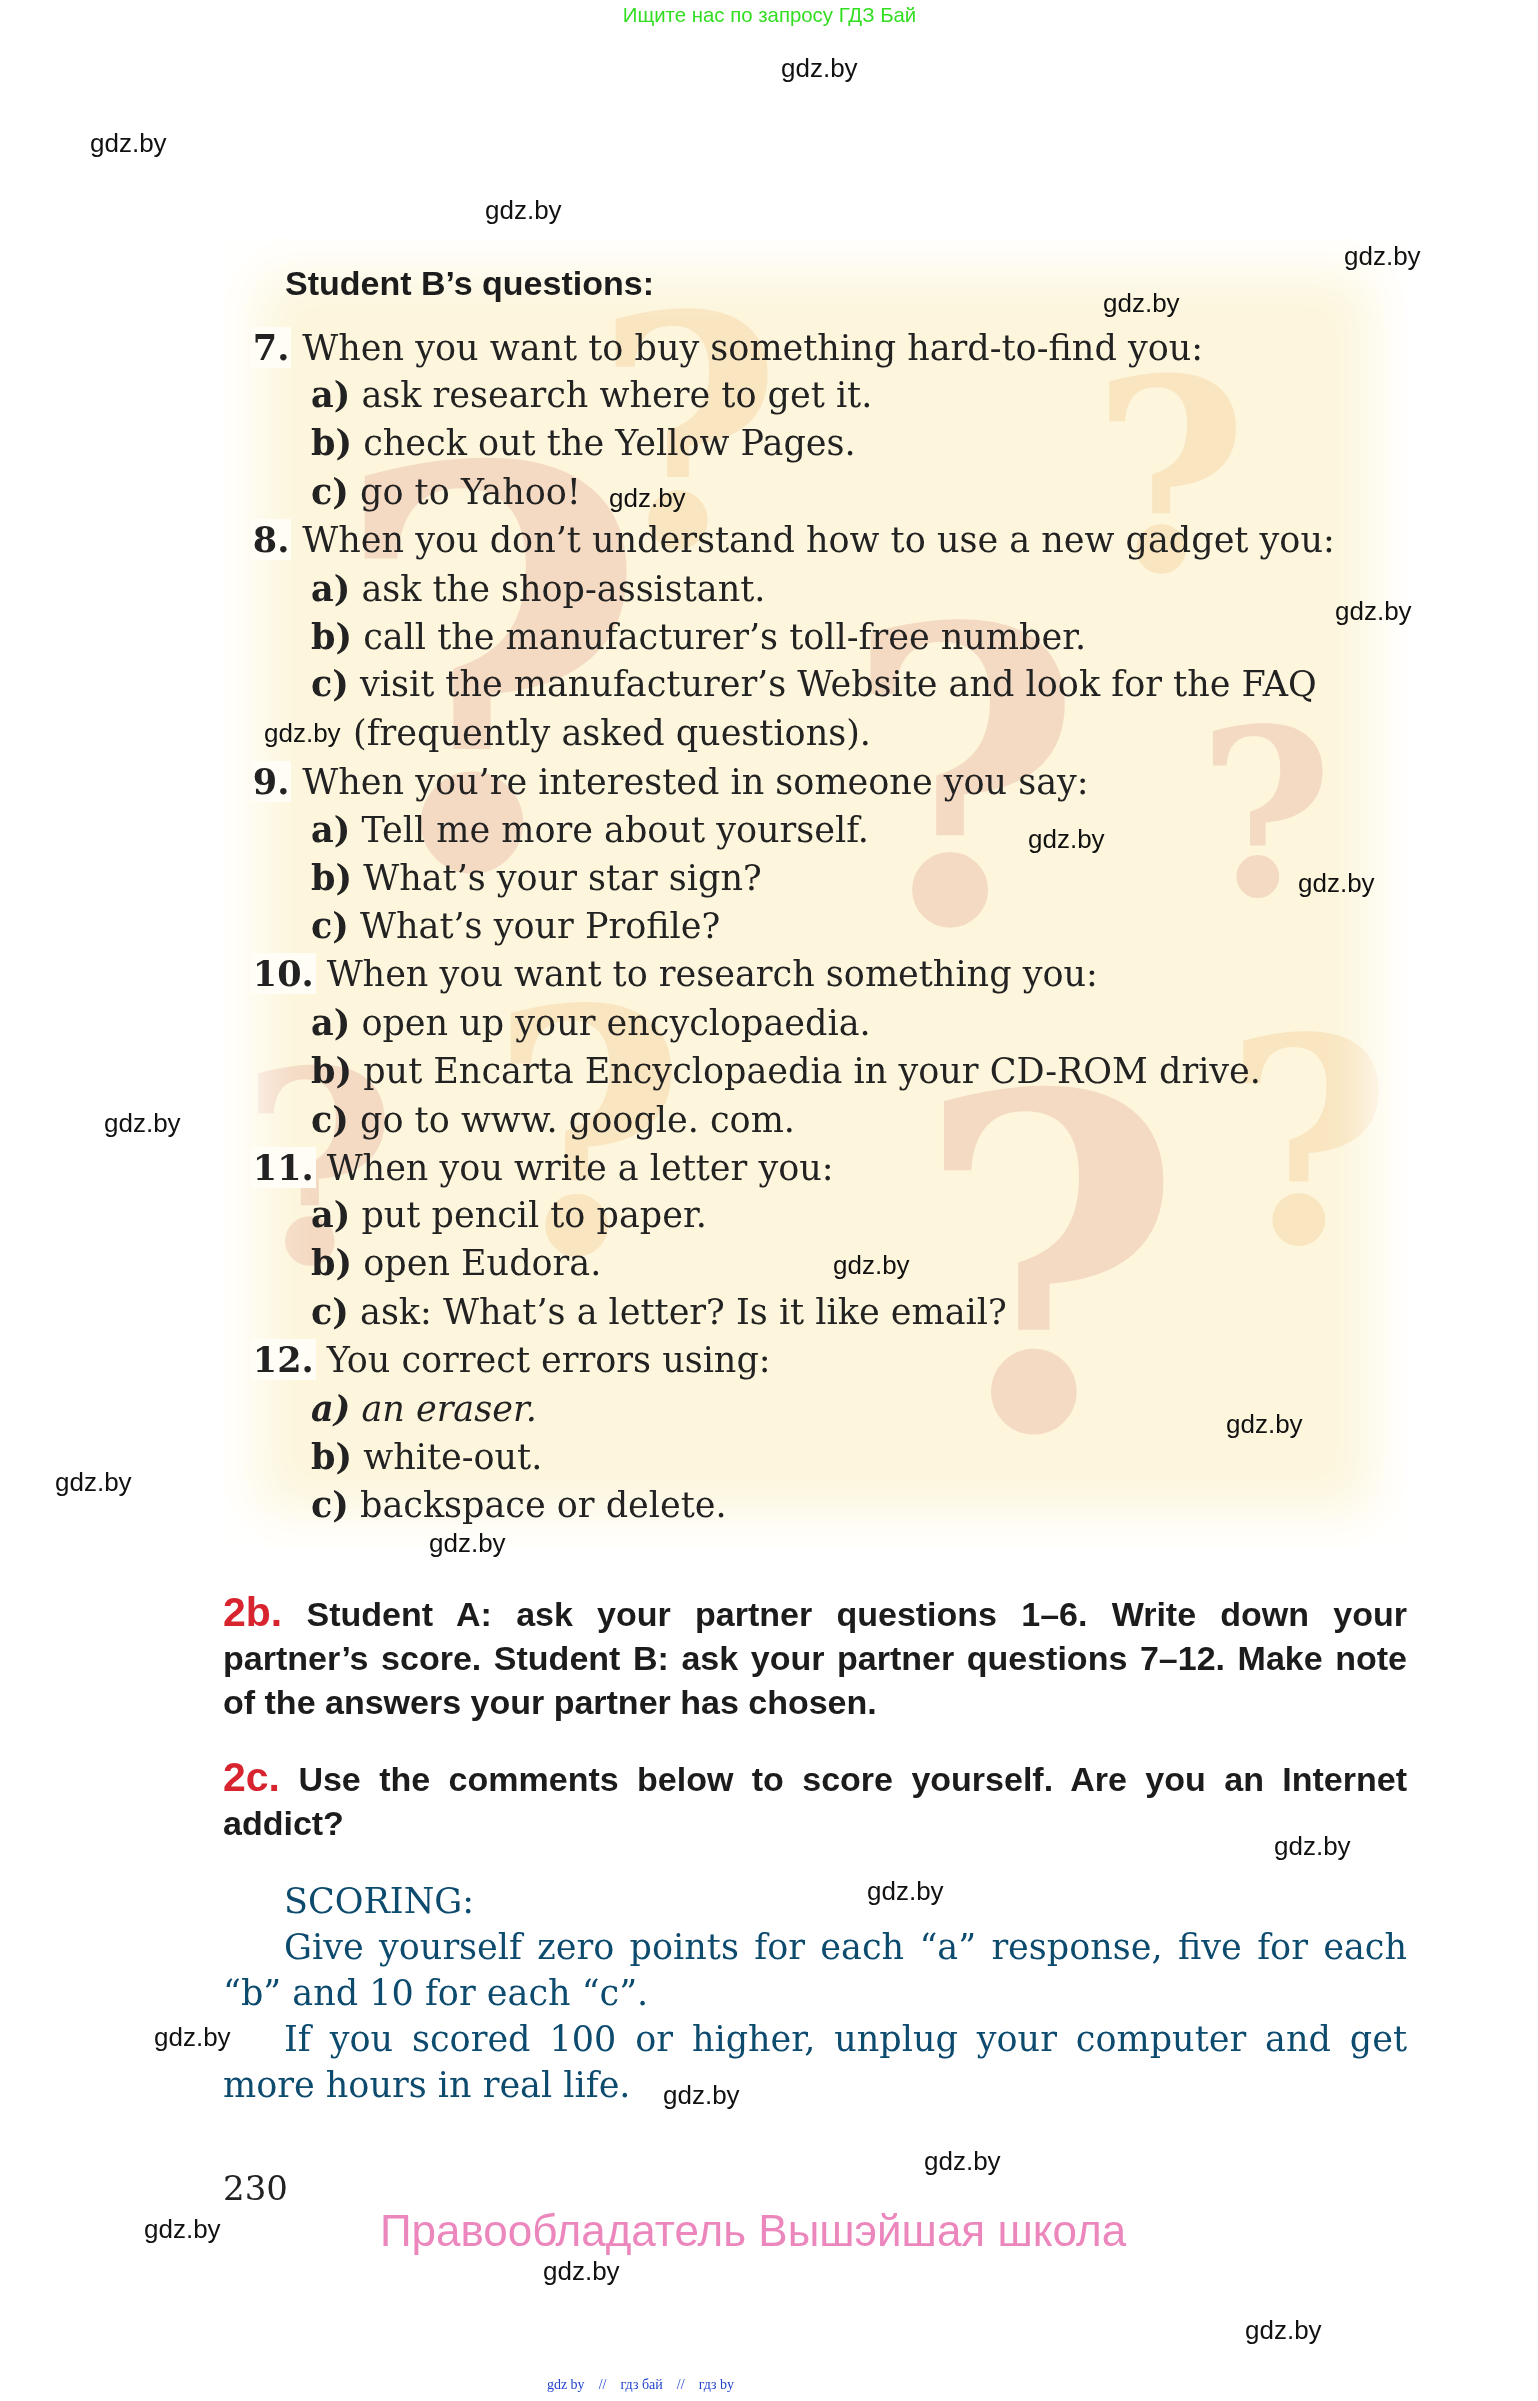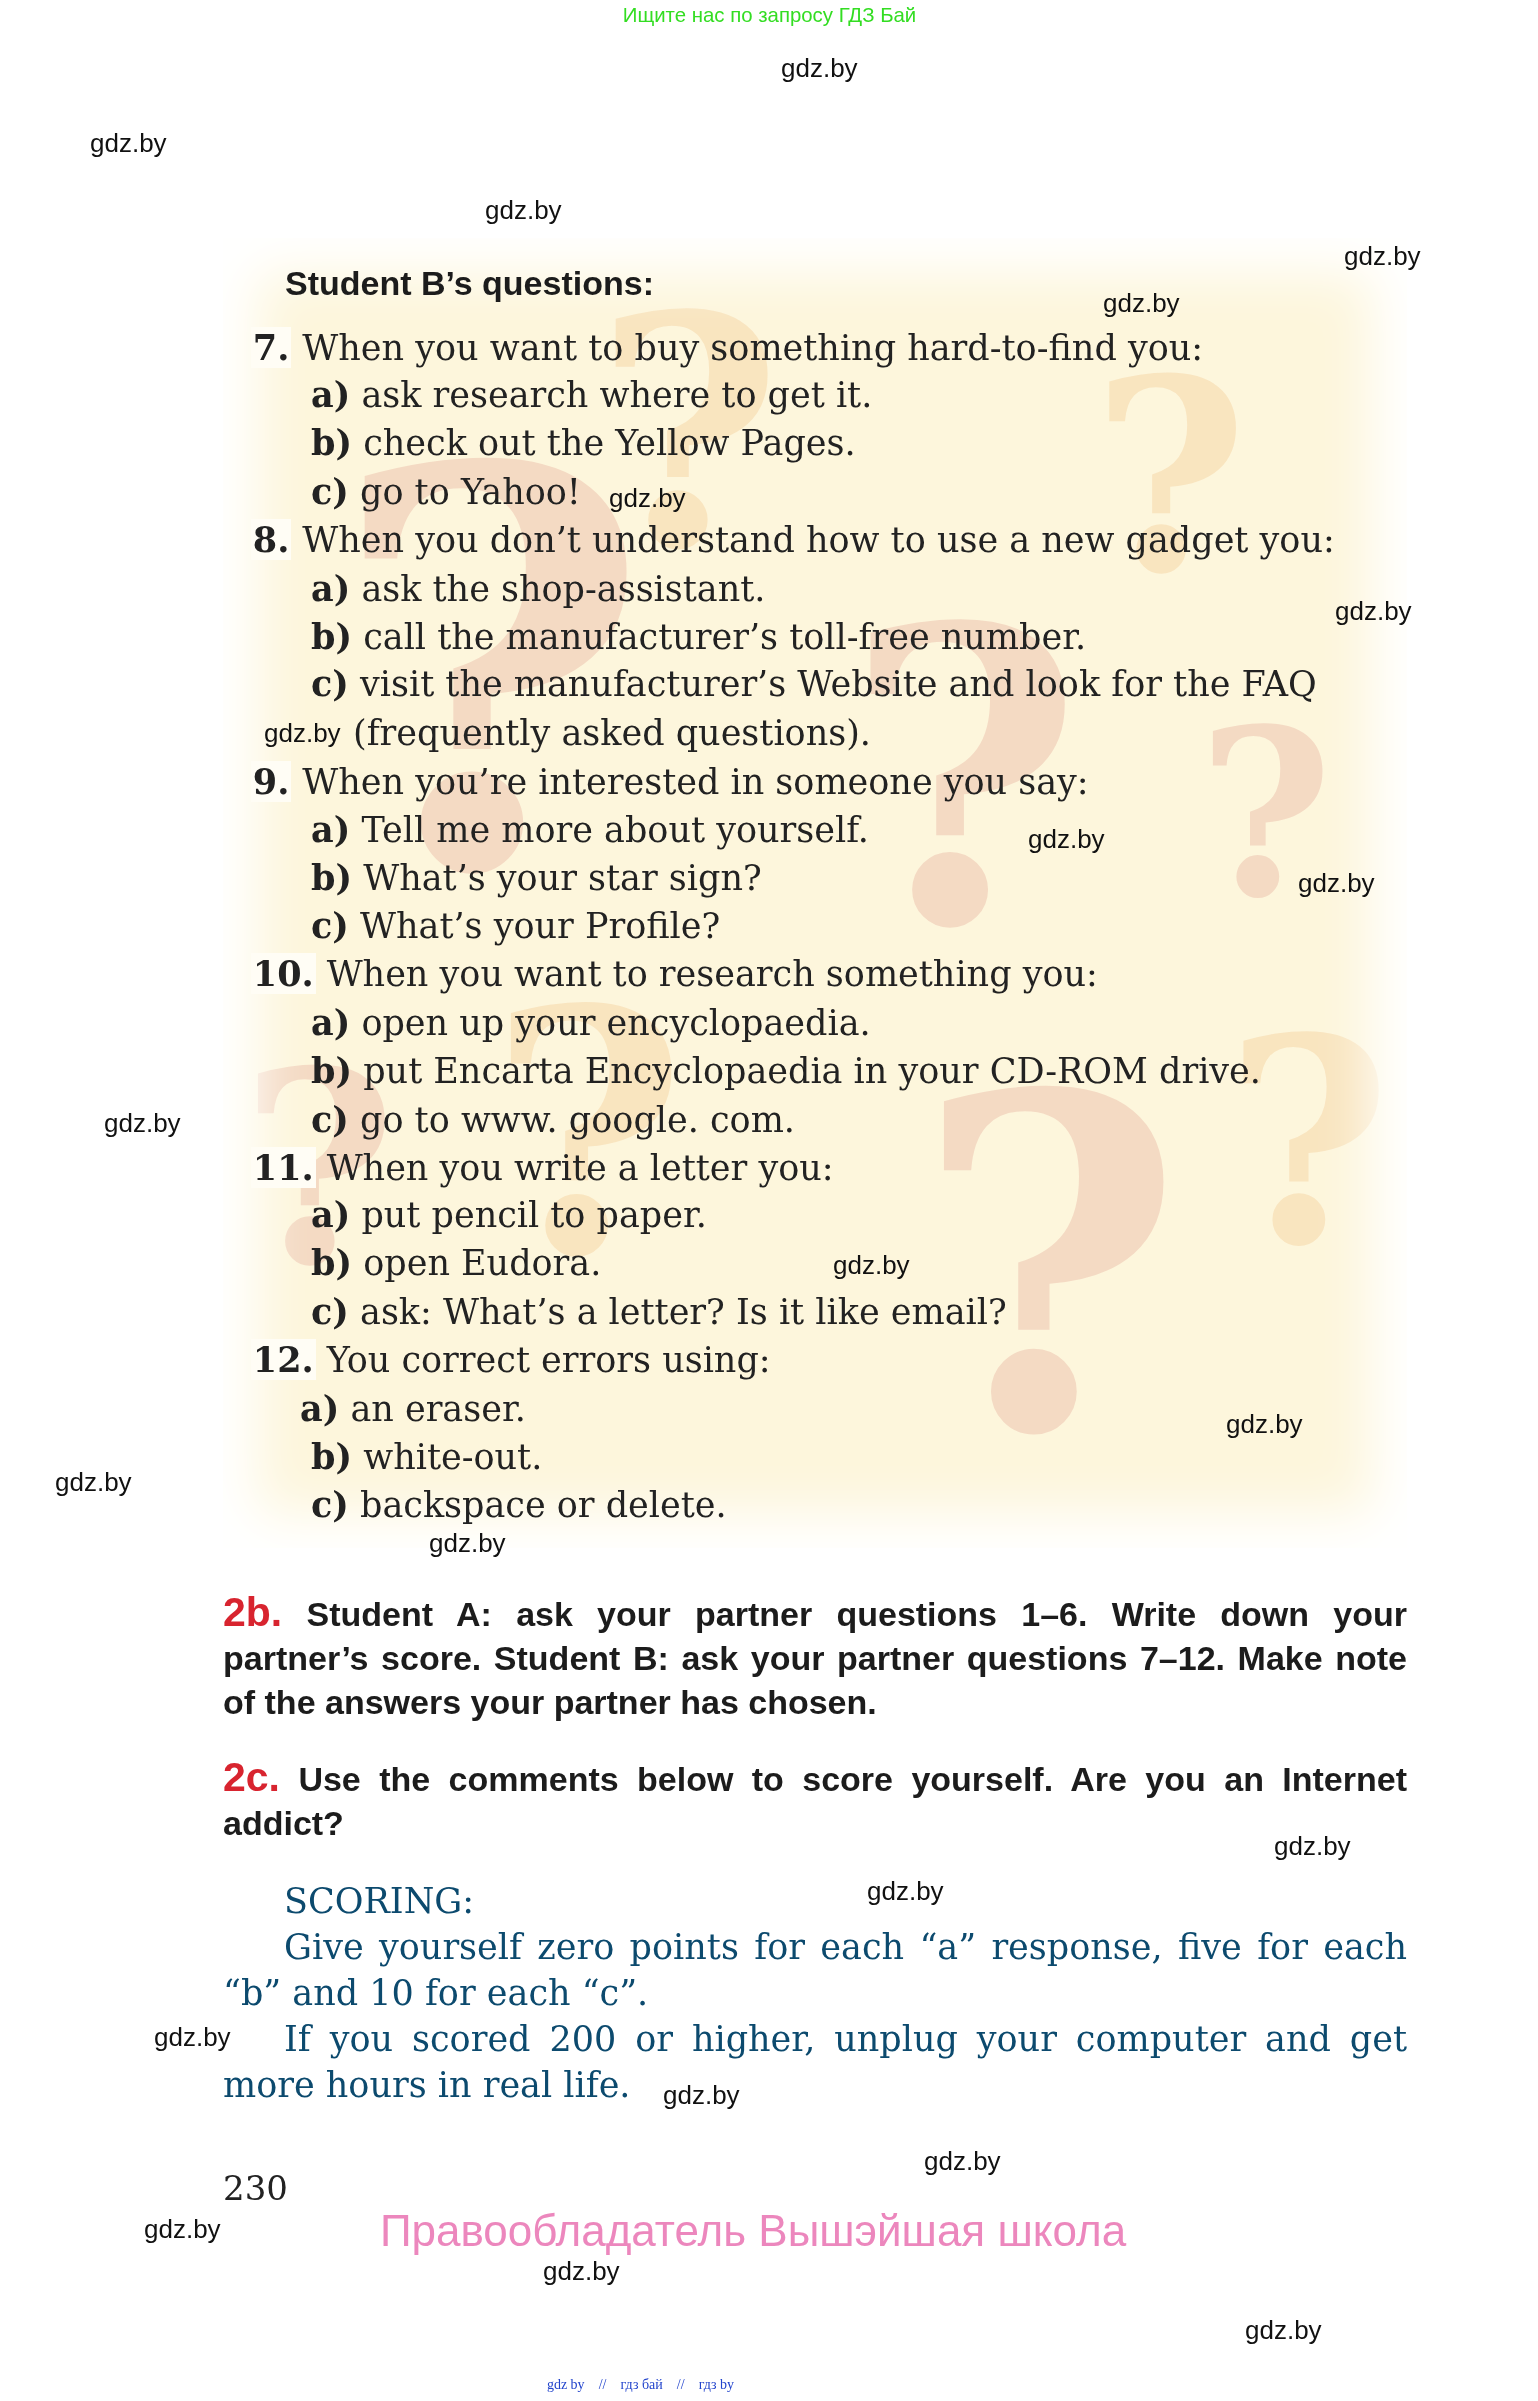--- a/index.html
+++ b/index.html
@@ -81,37 +81,37 @@
   <span>When you write a letter you:</span>
 </div>
 <div class="qline opt" style="left:311px;top:1191px;"><b>a)</b> <span>put pencil to paper.</span></div>
 <div class="qline opt" style="left:311px;top:1239px;"><b>b)</b> <span>open Eudora.</span></div>
 <div class="qline opt" style="left:311px;top:1288px;"><b>c)</b> <span>ask: What’s a letter? Is it like email?</span></div>
 
 <div class="qline" style="left:251px;top:1336px;">
   <span class="qnum">12.</span>
   <span>You correct errors using:</span>
 </div>
-<div class="qline opt" style="left:300px;top:1385px;"><b>a)</b> <span>an eraser.</span></div>
+<div class="qline opt" style="left:311px;top:1385px;font-style:italic;"><b>a)</b> <span>an eraser.</span></div>
 <div class="qline opt" style="left:311px;top:1433px;"><b>b)</b> <span>white-out.</span></div>
 <div class="qline opt" style="left:311px;top:1481px;"><b>c)</b> <span>backspace or delete.</span></div>
 
 <div class="task" style="top:1590px;">
   <span class="tag">2b.</span>
   <span>Student A: ask your partner questions 1–6. Write down your partner’s score. Student B: ask your partner questions 7–12. Make note of the answers your partner has chosen.</span>
 </div>
 <div class="task" style="top:1755px;">
   <span class="tag">2c.</span>
   <span>Use the comments below to score yourself. Are you an Internet addict?</span>
 </div>
 
 <div class="scoring" style="top:1878px;">
   <p>SCORING:</p>
   <p>Give yourself zero points for each “a” response, five for each “b” and 10 for each “c”.</p>
-  <p>If you scored 200 or higher, unplug your computer and get more hours in real life.</p>
+  <p>If you scored 100 or higher, unplug your computer and get more hours in real life.</p>
 </div>
 
 <div class="abs page-num">230</div>
 
 <div class="abs owner">Правообладатель Вышэйшая школа</div>
 
 <div class="abs bottom-links">
   <span>gdz by</span>
   <span>//</span>
   <span>гдз бай</span>

